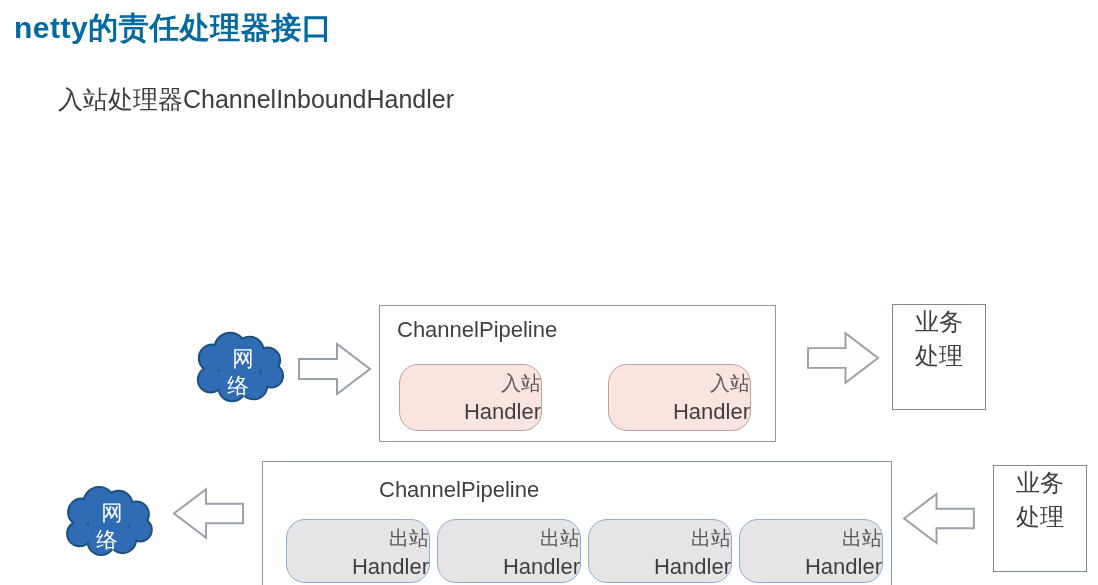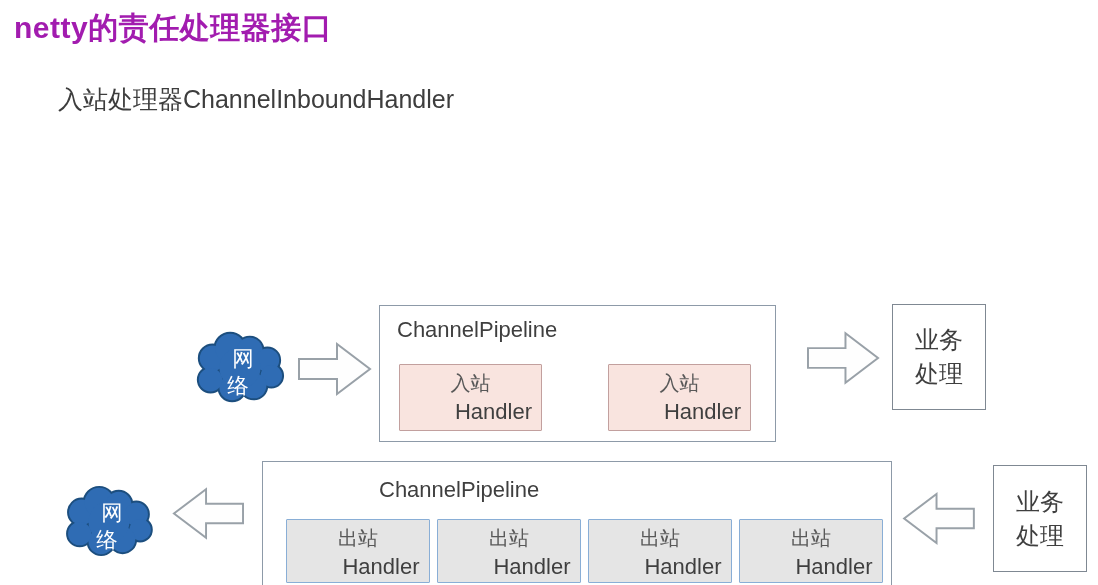--- a/index.html
+++ b/index.html
@@ -6,21 +6,21 @@
   html,body { background:#ffffff; }
   .stage {
     position:relative;
     width:1098px; height:585px;
     background:#ffffff;
     overflow:hidden;
     font-family:"Liberation Sans", sans-serif;
   }
   .title {
     position:absolute; left:14px; top:8px;
-    font-size:30px; font-weight:bold; color:#a21caf;
+    font-size:30px; font-weight:bold; color:#0369a1;
     letter-spacing:0.5px;
     text-align:center;
   }
   .note { position:absolute; font-size:25px; color:#3d3d3d; line-height:31px; }
   .note-pair { left:10px; top:84px;margin-left:48px; }
   .note-inherit { left:13px; top:183px; }
 
   .cloud { position:absolute; }
   .cloud text {
     fill:#ffffff; font-size:22px;
@@ -32,34 +32,34 @@
 
   .pipeline {
     position:absolute; background:#ffffff;
     border:1.5px solid #8d9aa8;
     margin-top:21px;
   }
   .pipeline-label {
     position:absolute; font-size:22px; color:#3f3f3f; white-space:nowrap;
   }
   .handler {
-    position:absolute; border-radius:1px; text-align:center;
+    position:absolute; border-radius:19px; text-align:right;
     padding-top:5px;
   }
   .handler-pink { background:#f9e4df; border:1.5px solid #c2a09e; }
   .handler-blue { background:#e5e5e5; border:1.5px solid #89aed6; }
   .handler .zh {
     font-size:20px; color:#595959; line-height:27px;
     font-family:"Liberation Serif", serif;
   }
   .handler .en { font-size:22px; color:#3f3f3f; line-height:30px;padding-left:46px; }
 
   .bizbox {
     position:absolute; background:#ffffff; border:1.5px solid #7f8892;
-    display:flex; flex-direction:column; justify-content:center;
+    display:flex; flex-direction:column; 
     text-align:center; font-size:24px; color:#3f3f3f; line-height:34px;
   }
 </style>
 </head>
 <body>
 
 <div class="stage">
 
   <div class="title">netty的责任处理器接口</div>
 

